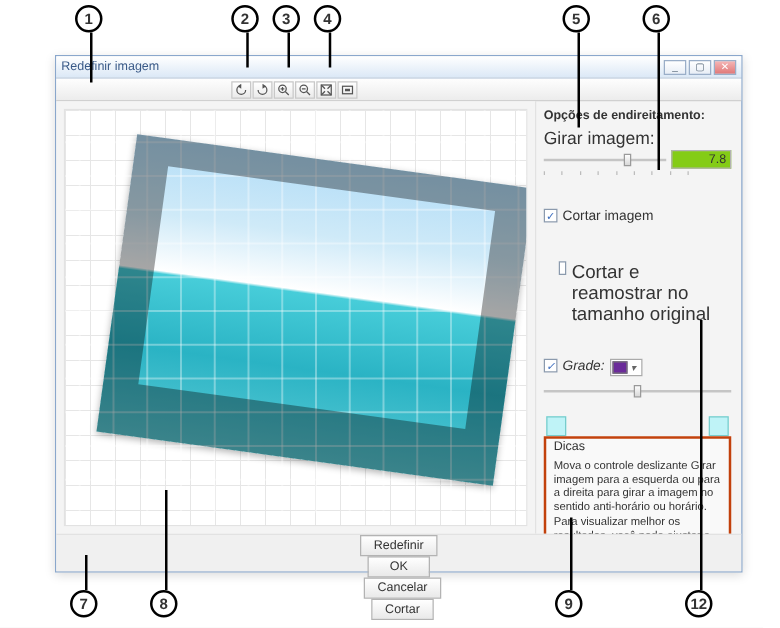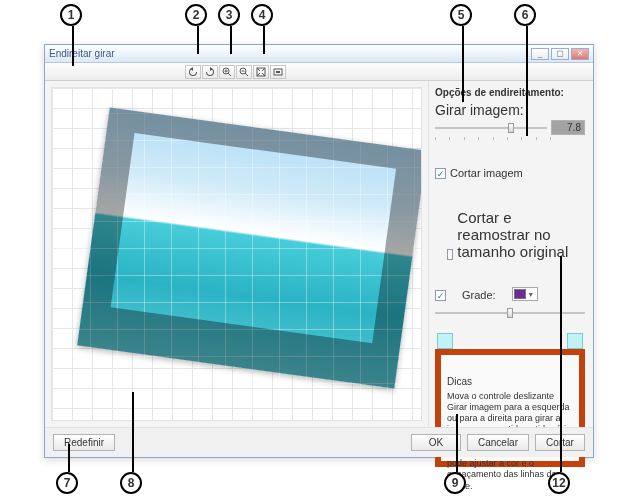--- a/index.html
+++ b/index.html
@@ -114,65 +114,66 @@
     .slider-track {
       position: absolute; left: 0; right: 0; top: 5px; height: 2px;
       background: #c5c5c5;
     }
     .slider-thumb {
       position: absolute; top: 1px; width: 6px; height: 10px;
       background: linear-gradient(#fdfdfd,#d8d8d8);
       border: 1px solid #9a9a9a;
     }
     .valbox {
-      width: 34px; border: 1px solid #b2b2b2; background: #a3a3a3;
+      width: 48px; border: 1px solid #b2b2b2; background: #84cc16;
       text-align: right; font-size: 10px; padding: 1px 3px;
     }
     .tickmarks {
       height: 4px; margin: -4px 34px 4px 0;
       display: flex; justify-content: space-between;
     }
     .tickmarks span { width: 1px; height: 3px; background: #bcbcbc; }
 
-    .chk-row { display: flex; align-items: flex-end; gap: 4px; margin: 15px 0; }
+    .chk-row { display: flex; align-items: flex-start; gap: 4px; margin: 15px 0; }
     .chk-row.sub { margin-left: 12px; }
     .chk {
       width: 11px; height: 11px; border: 1px solid #8b9aad; background: #fff;
       display: flex; align-items: center; justify-content: center; font-size: 9px; color: #4070c0;
     }
     .chk.on::after { content: "✓"; }
     .hr { height: 1px; background: #ddd; margin: 4px 0; }
 
-    .grade-row { display: flex; align-items: flex-end; gap: 16px; margin-top: 4px; }
+    .grade-row { display: flex; align-items: flex-start; gap: 4px; margin-top: 4px; font-style: italic; }
     .color-dd {
       width: 26px; height: 14px; border: 1px solid #aaa; background: #fff;
       display: flex; align-items: center;
     }
     .color-sw { width: 12px; height: 10px; background: #6b2b9a; border: 1px solid #777; margin-left: 1px; }
     .dd-arrow { width: 10px; text-align: center; font-size: 8px; color: #666; }
 
     .swatch-row { display: flex; justify-content: space-between; margin: 8px 2px 0; }
     .swatch { width: 16px; height: 16px; background: #bff3f7; border: 1px solid #7cc; }
 
     .tips {
       margin-top: auto;
-      border: 6px solid #c2410c;
+      border: 2px solid #c2410c;
       background: #f9f9f9;
-      padding: 21px 6px;
+      padding: 1px 6px;
       font-size: 9px;
       line-height: 1.25;
-      height: 118px;
+      height: 86px;
     }
     .tips-title { font-size: 10px; margin-bottom: 2px; }
 
     .footer {
       position: absolute; left: 0; right: 0; bottom: 0; height: 30px;
       display: flex; align-items: center; padding: 0 8px;
       border-top: 1px solid #e2e2e2;
       background: #f0f0f0;
+      flex-direction: column;
     }
     .btn {
       border: 1px solid #b3b3b3;
       background: linear-gradient(#fff,#e9e9e9);
       padding: 2px 10px;
       font-size: 10px;
       min-width: 50px; text-align: center;
     }
     .btn + .btn { margin-left: 6px; }
     .footer .spacer { flex: 1; }
@@ -223,21 +224,21 @@
 
 <div class="callout" style="left:444px; top:472px">9</div>
 <div class="leader" style="left:456px; top:414px; height:58px"></div>
 
 <div class="callout" style="left:548px; top:472px">12</div>
 <div class="leader" style="left:560px; top:256px; height:216px"></div>
 
 <div class="dialog">
 
   <div class="titlebar">
-    <span class="title">Endireitar girar</span>
+    <span class="title">Redefinir imagem</span>
     <div class="win-btns">
       <div class="win-btn">_</div>
       <div class="win-btn">▢</div>
       <div class="win-btn close">✕</div>
     </div>
   </div>
 
   <div class="toolbar">
     <div class="tbtn">
       <svg viewBox="0 0 10 10">

